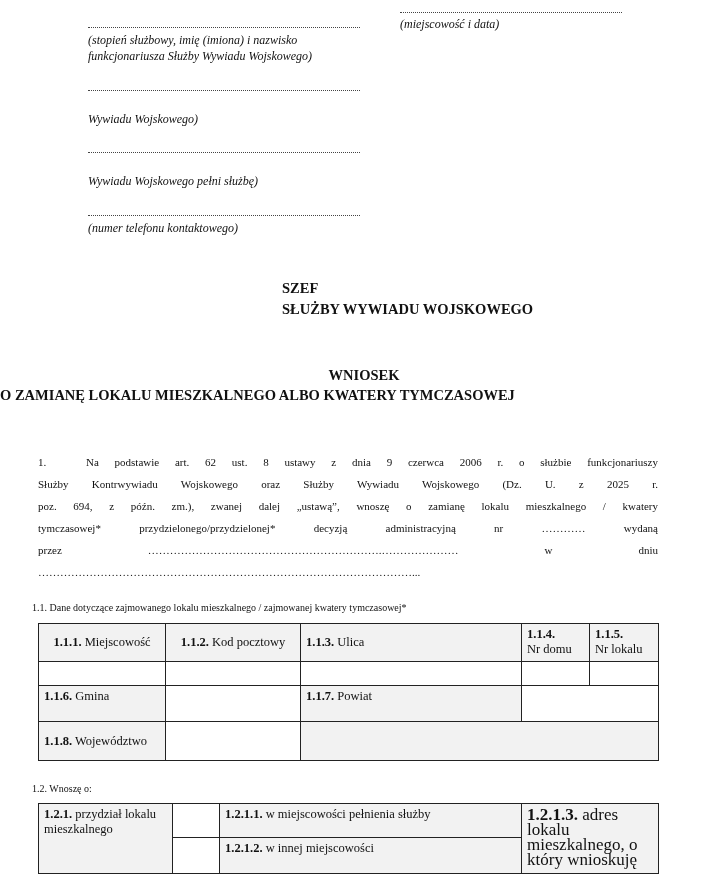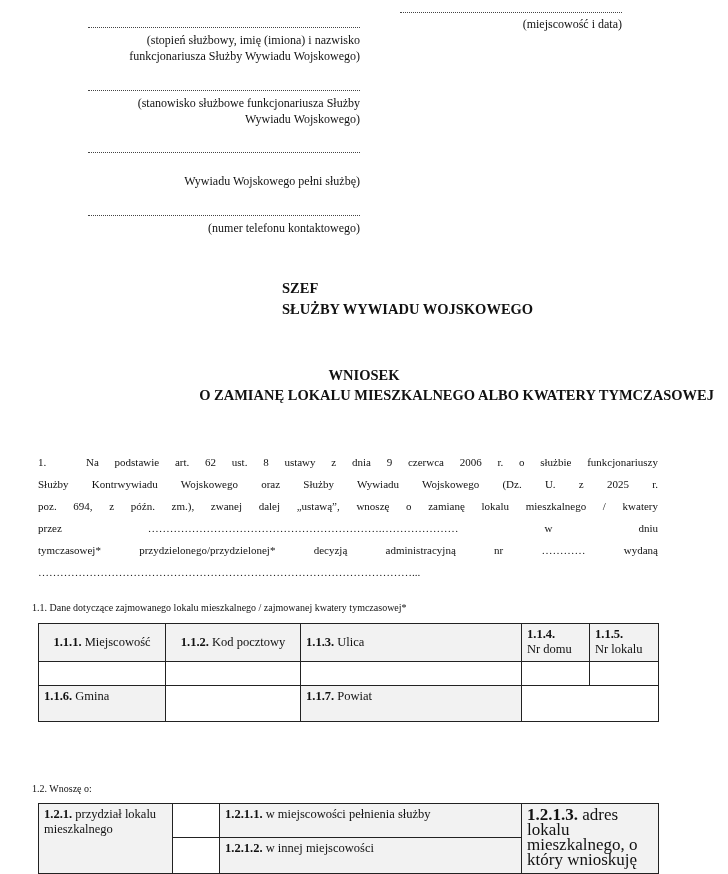--- a/index.html
+++ b/index.html
@@ -1,18 +1,18 @@
 <!DOCTYPE html>
 <html><head>
 <meta charset="utf-8">
 <style>
   html, body { margin: 0; padding: 0; background: #ffffff; }
   body { width: 728px; height: 874px; position: relative; overflow: hidden; font-family: "Liberation Serif", serif; color: #111; }
   .dots { position: absolute; border-top: 1px dotted #444; height: 0; }
-  .cap { position: absolute; font-size: 12px; text-align: right; line-height: 16px; }
+  .cap { position: absolute; font-style: italic; font-size: 12px; text-align: left; line-height: 16px; }
   .head { position: absolute; font-weight: bold; font-size: 14.5px; }
   .para { position: absolute; left: 38px; width: 620px; font-size: 11px; line-height: 22px; text-align: justify; }
   .para .line { display: block; white-space: nowrap; text-align-last: justify; }
   .para .line.last { text-align-last: left; }
   .sect { position: absolute; left: 32px; font-size: 10px; }
   table.f { position: absolute; border-collapse: collapse; table-layout: fixed; font-size: 12.5px; }
   table.f td { border: 1px solid #222; padding: 3px 5px; vertical-align: top; line-height: 15px; }
   table.f td.g { background: #f2f2f2; }
   table.f td.center { text-align: center; vertical-align: middle; }
   b { font-weight: bold; }
@@ -24,45 +24,45 @@
 <div class="cap" style="left:400px; top:16px; width:222px;">(miejscowość i data)</div>
 
 <div class="dots" style="left:88px; top:27px; width:272px;"></div>
 <div class="cap" style="left:88px; top:32px; width:272px;">
   <span>(stopień służbowy, imię (imiona) i nazwisko</span><br>
   <span>funkcjonariusza Służby Wywiadu Wojskowego)</span>
 </div>
 
 <div class="dots" style="left:88px; top:90px; width:272px;"></div>
 <div class="cap" style="left:88px; top:95px; width:272px;">
-  <span>(stanowisko służbowe funkcjonariusza Służby</span><br>
+  <br>
   <span>Wywiadu Wojskowego)</span>
 </div>
 
 <div class="dots" style="left:88px; top:152px; width:272px;"></div>
 <div class="cap" style="left:88px; top:157px; width:272px;">
   <br>
   <span>Wywiadu Wojskowego pełni służbę)</span>
 </div>
 
 <div class="dots" style="left:88px; top:215px; width:272px;"></div>
 <div class="cap" style="left:88px; top:220px; width:272px;">(numer telefonu kontaktowego)</div>
 
 <div class="head" style="left:282px; top:280px;">SZEF</div>
 <div class="head" style="left:282px; top:301px;">SŁUŻBY WYWIADU WOJSKOWEGO</div>
 
 <div class="head" style="left:0; width:728px; text-align:center; top:367px;">WNIOSEK</div>
-<div class="head" style="left:0; width:714px; text-align:right; top:387px;">O ZAMIANĘ LOKALU MIESZKALNEGO ALBO KWATERY TYMCZASOWEJ</div>
+<div class="head" style="left:0; width:714px; text-align:left; top:387px;">O ZAMIANĘ LOKALU MIESZKALNEGO ALBO KWATERY TYMCZASOWEJ</div>
 
 <div class="para" style="top:451px;">
   <span class="line"><span style="display:inline-block; width:48px;">1.</span><span>Na podstawie art. 62 ust. 8 ustawy z dnia 9 czerwca 2006 r. o służbie funkcjonariuszy</span></span>
   <span class="line">Służby Kontrwywiadu Wojskowego oraz Służby Wywiadu Wojskowego (Dz. U. z 2025 r.</span>
   <span class="line">poz. 694, z późn. zm.), zwanej dalej „ustawą”, wnoszę o zamianę lokalu mieszkalnego / kwatery</span>
+  <span class="line">tymczasowej* przydzielonego/przydzielonej* decyzją administracyjną nr ………… wydaną</span>
   <span class="line">przez ……………………………………………………….………………… w dniu</span>
-  <span class="line">tymczasowej* przydzielonego/przydzielonej* decyzją administracyjną nr ………… wydaną</span>
   <span class="line last">…………………………………………………………………………………………...</span>
 </div>
 
 <div class="sect" style="top:602px;">1.1. Dane dotyczące zajmowanego lokalu mieszkalnego / zajmowanej kwatery tymczasowej*</div>
 
 <table class="f" style="left:38px; top:623px; width:620px;">
   <colgroup>
     <col style="width:127px">
       <col style="width:135px">
       <col style="width:221px">
@@ -83,20 +83,25 @@
     <td></td>
     <td></td>
     <td></td>
   </tr>
   <tr style="height:36px;">
     <td class="g"><b>1.1.6.</b> <span>Gmina</span></td>
     <td></td>
     <td class="g"><b>1.1.7.</b> <span>Powiat</span></td>
     <td colspan="2"></td>
   </tr>
+  <tr style="height:39px;">
+    <td class="g" style="vertical-align:middle;"><b>1.1.8.</b> <span>Województwo</span></td>
+    <td></td>
+    <td colspan="3" class="g"></td>
+  </tr>
 </tbody>
   </table>
 
 <div class="sect" style="top:783px;">1.2. Wnoszę o:</div>
 
 <table class="f" style="left:38px; top:803px; width:620px;">
   <colgroup>
     <col style="width:134px">
       <col style="width:47px">
       <col style="width:302px">

